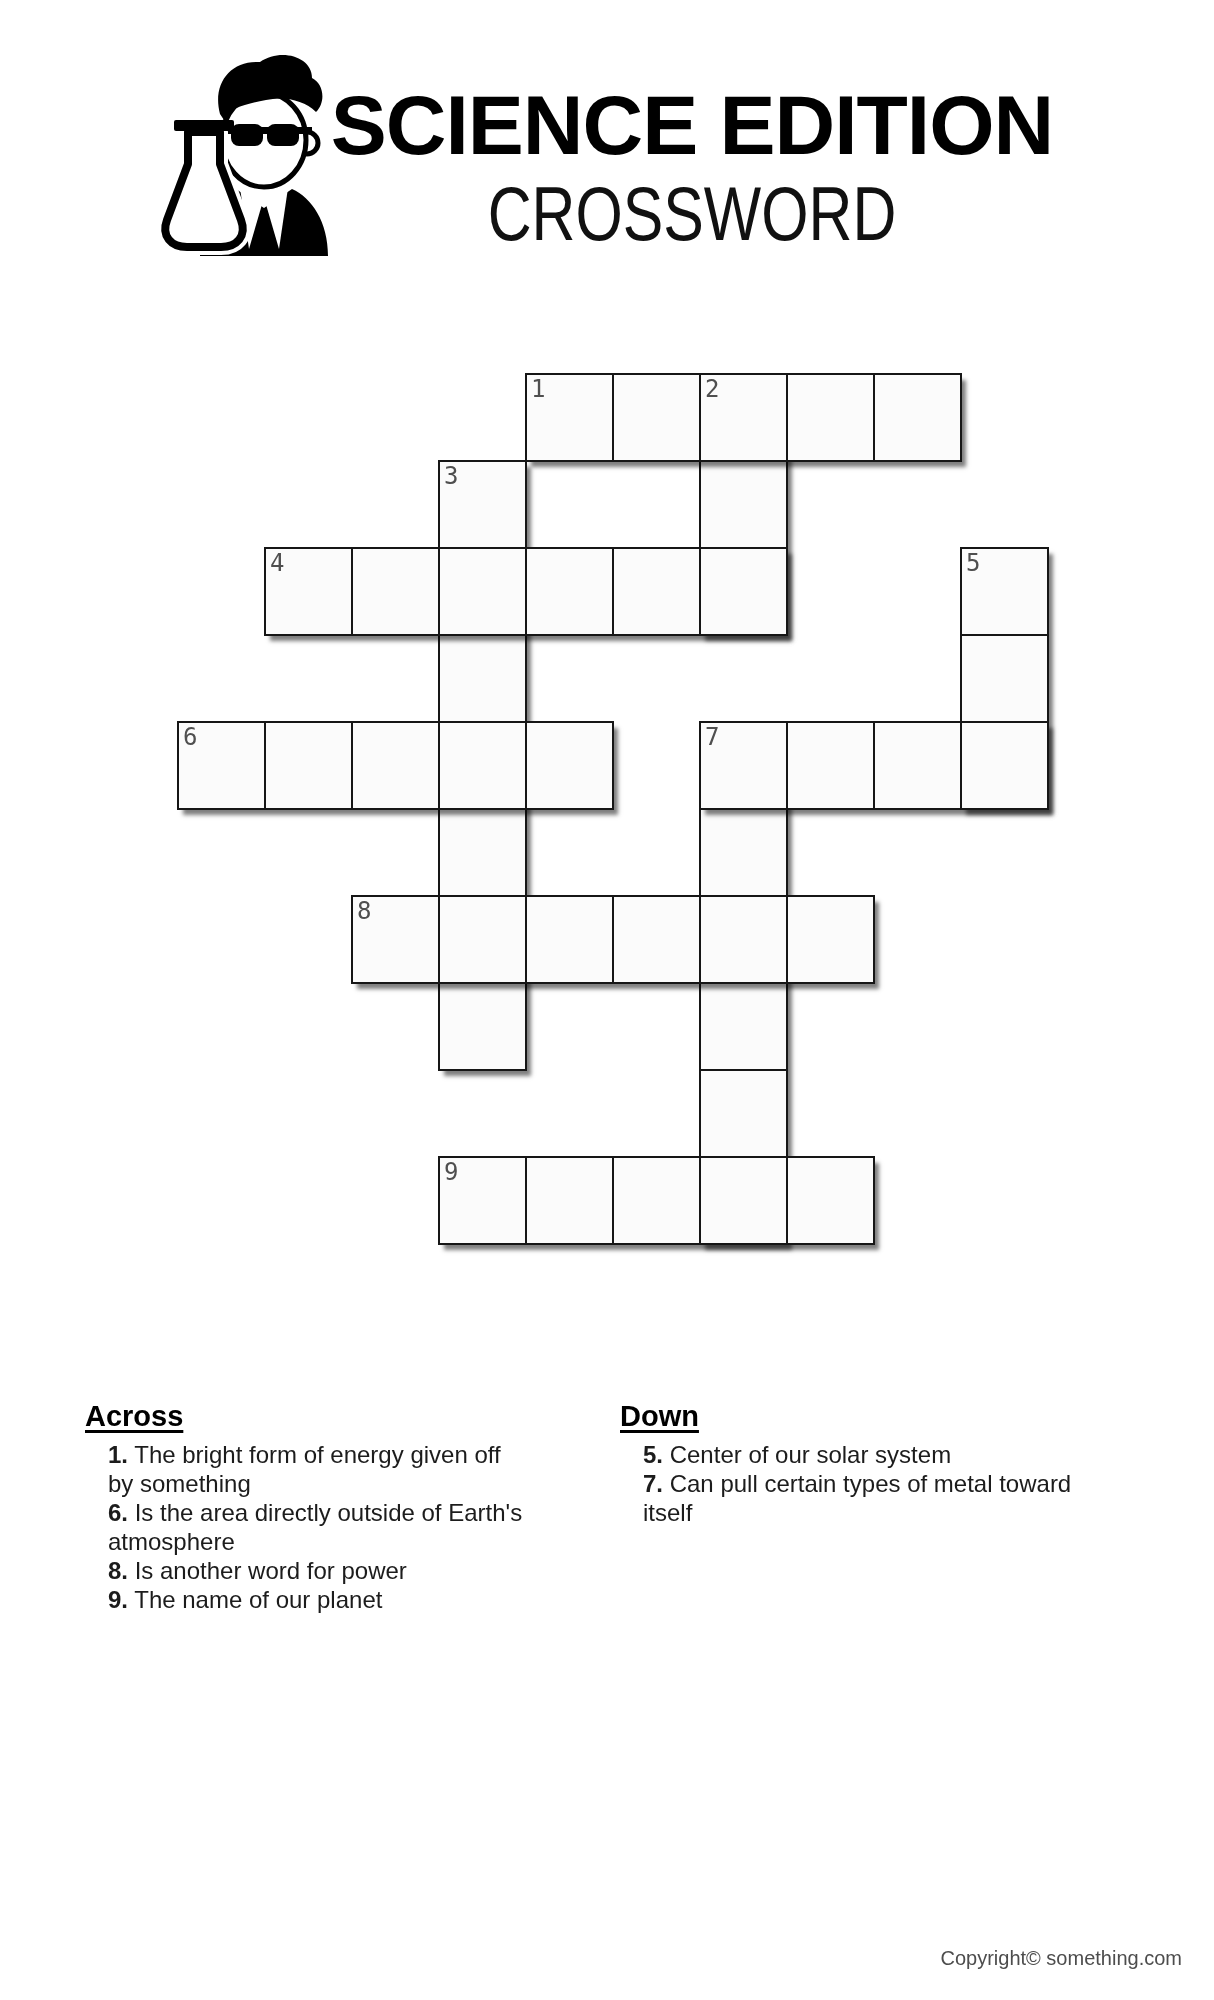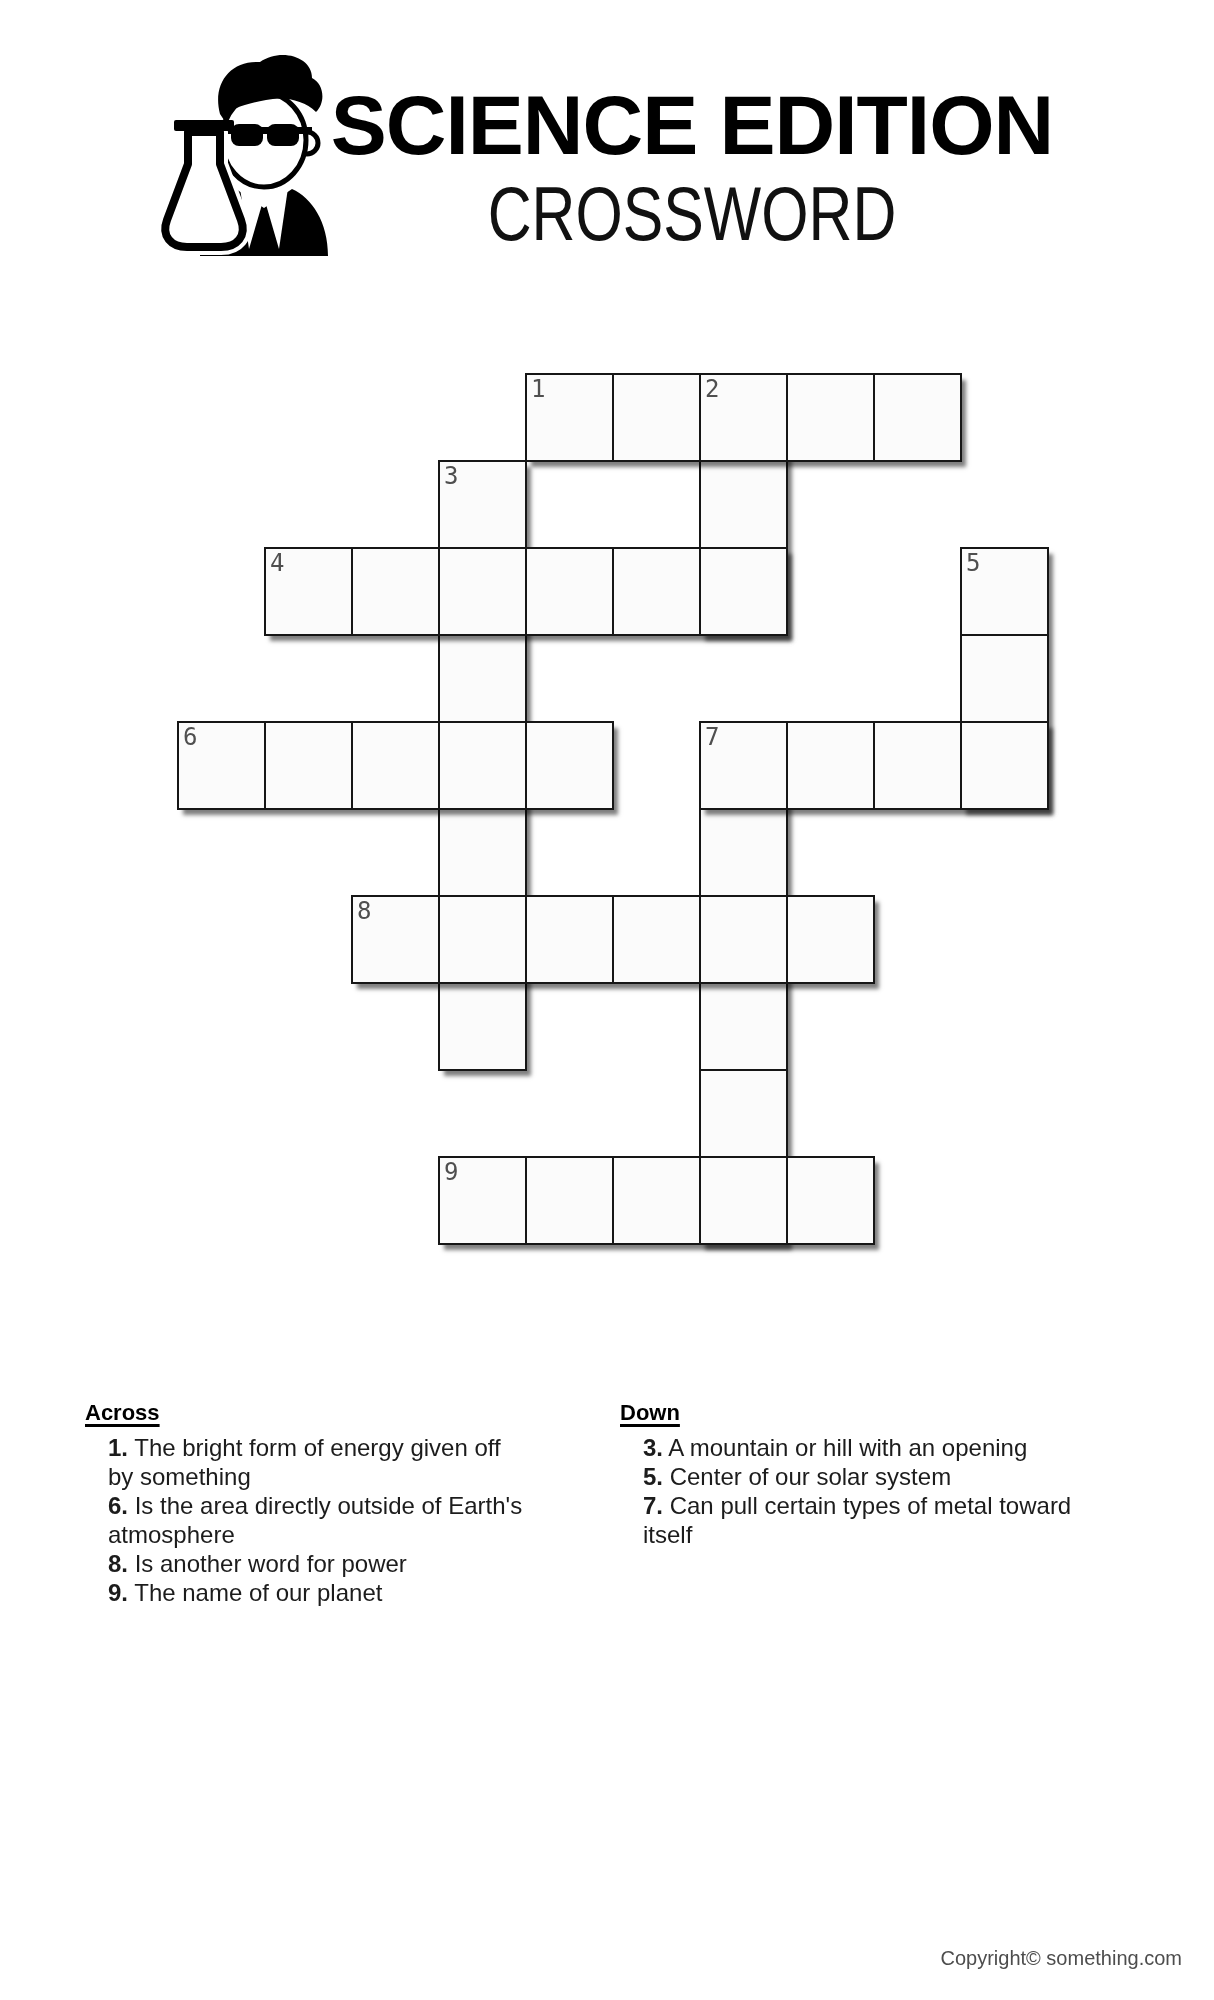--- a/index.html
+++ b/index.html
@@ -38,21 +38,21 @@
   }
   .cellnum{
     position:absolute;font-family:"DejaVu Sans Mono", monospace;
     font-size:24px;line-height:1;color:var(--num-color);
   }
   
   .clues{position:absolute;top:1400px;}
   #across{left:85px;width:446px;}
   #down{left:620px;width:498px;}
   .clue-head{
-    margin:0 0 7px 0;font-size:22px;font-weight:700;color:#000;
+    margin:0 0 7px 0;font-size:29px;font-weight:700;color:#000;
     text-decoration:underline;text-decoration-thickness:3px;text-underline-offset:4px;
   }
   .clue-list{padding-left:23px;}
   .clue{font-size:24px;line-height:29px;color:var(--clue-color);}
   .clue .num{font-weight:700;}
   
   #copyright{
     position:absolute;right:32px;top:1948px;font-size:20px;line-height:1;
     color:var(--copy-color);
   }
@@ -169,20 +169,19 @@
         <div class="clue"><span class="num">1.</span> The bright form of energy given off by something</div>
         <div class="clue"><span class="num">6.</span> Is the area directly outside of Earth's atmosphere</div>
         <div class="clue"><span class="num">8.</span> Is another word for power</div>
         <div class="clue"><span class="num">9.</span> The name of our planet</div>
       </div>
   </section>
 
   <section id="down" class="clues">
     <h2 class="clue-head">Down</h2>
     <div class="clue-list" id="down-list">
-        <div class="clue"><span class="num">3.</span> A mountain or hill with an opening</div>
         <div class="clue"><span class="num">5.</span> Center of our solar system</div>
         <div class="clue"><span class="num">7.</span> Can pull certain types of metal toward itself</div>
       </div>
   </section>
 
   <div id="copyright">Copyright© something.com</div>
 </div>
 
 </body></html>

